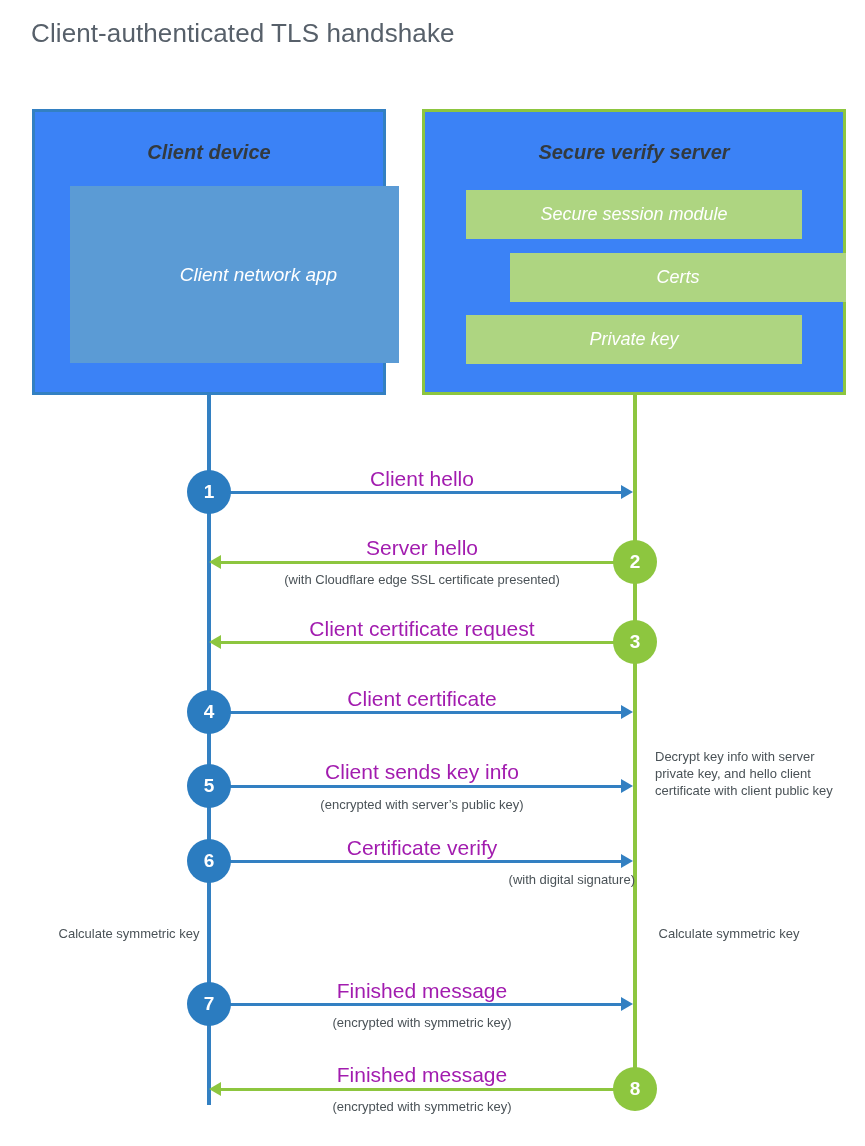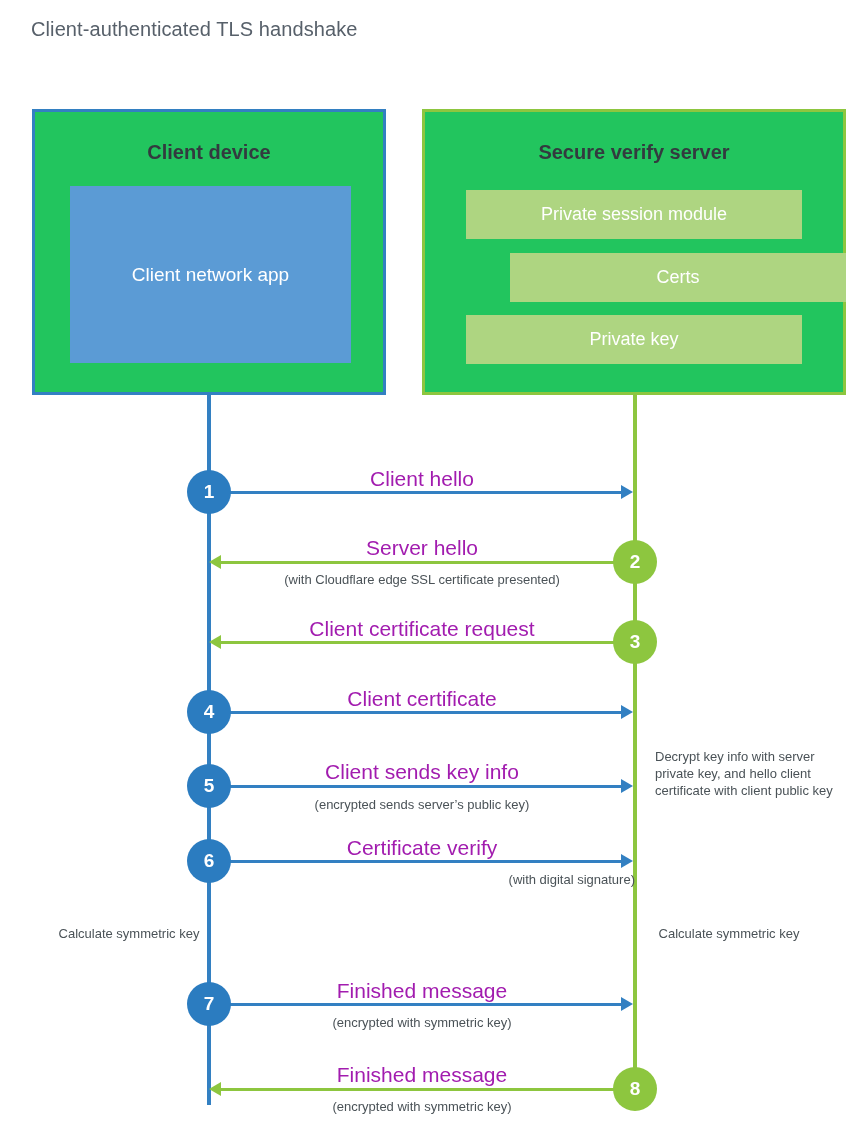--- a/index.html
+++ b/index.html
@@ -17,32 +17,33 @@
     height: 1146px;
     background: #ffffff;
     overflow: hidden;
   }
 
   
   .page-title {
     position: absolute;
     left: 31px;
     top: 18px;
-    font-size: 20px;
+    font-size: 26px;
     font-weight: 400;
     color: #57606a;
     letter-spacing: 0.1px;
     white-space: nowrap;
   }
 
   
   .actor-box {
     position: absolute;
-    background: #22c55e;
+    background: #3b82f6;
     box-sizing: border-box;
+    font-style: italic;
   }
   .actor-box.client {
     left: 32px;
     top: 109px;
     width: 354px;
     height: 286px;
     border: 3px solid #3380c2;
   }
   .actor-box.server {
     left: 422px;
@@ -70,20 +71,21 @@
     width: 281px;
     height: 177px;
     background: #5b9bd5;
     color: #ffffff;
     font-size: 19px;
     line-height: 26px;
     display: flex;
     align-items: center;
     justify-content: center;
     text-align: left;
+    padding-left: 48px;
   }
 
   
   .server-bar {
     position: absolute;
     left: 41px;
     width: 336px;
     height: 49px;
     background: #aed581;
     color: #ffffff;
@@ -179,21 +181,21 @@
 
   <div class="page-title">Client-authenticated TLS handshake</div>
 
   <div class="actor-box client">
     <div class="actor-title">Client device</div>
     <div class="client-app">Client network app</div>
   </div>
 
   <div class="actor-box server">
     <div class="actor-title">Secure verify server</div>
-    <div class="server-bar b1">Private session module</div>
+    <div class="server-bar b1">Secure session module</div>
     <div class="server-bar b2">Certs</div>
     <div class="server-bar b3">Private key</div>
   </div>
 
   <div class="lifeline client"></div>
   <div class="lifeline server"></div>
 
   <div class="msg-label" style="left:209px; top:467px; width:426px;">Client hello</div>
   <div class="msg-line blue" style="left:209px; top:491px; width:414px;"></div>
   <div class="arrow-head right blue" style="left:621px; top:485px;"></div>
@@ -211,21 +213,21 @@
   <div class="step-badge green" style="left:613px; top:620px;">3</div>
 
   <div class="msg-label" style="left:209px; top:687px; width:426px;">Client certificate</div>
   <div class="msg-line blue" style="left:209px; top:711px; width:414px;"></div>
   <div class="arrow-head right blue" style="left:621px; top:705px;"></div>
   <div class="step-badge blue" style="left:187px; top:690px;">4</div>
 
   <div class="msg-label" style="left:209px; top:760px; width:426px;">Client sends key info</div>
   <div class="msg-line blue" style="left:209px; top:785px; width:414px;"></div>
   <div class="arrow-head right blue" style="left:621px; top:779px;"></div>
-  <div class="msg-sub" style="left:209px; top:797px; width:426px;">(encrypted sends server’s public key)</div>
+  <div class="msg-sub" style="left:209px; top:797px; width:426px;">(encrypted with server’s public key)</div>
   <div class="step-badge blue" style="left:187px; top:764px;">5</div>
 
   <div class="msg-label" style="left:209px; top:836px; width:426px;">Certificate verify</div>
   <div class="msg-line blue" style="left:209px; top:860px; width:414px;"></div>
   <div class="arrow-head right blue" style="left:621px; top:854px;"></div>
   <div class="msg-sub" style="left:209px; top:872px; width:426px;text-align:right;">(with digital signature)</div>
   <div class="step-badge blue" style="left:187px; top:839px;">6</div>
 
   <div class="msg-label" style="left:209px; top:979px; width:426px;">Finished message</div>
   <div class="msg-line blue" style="left:209px; top:1003px; width:414px;"></div>

